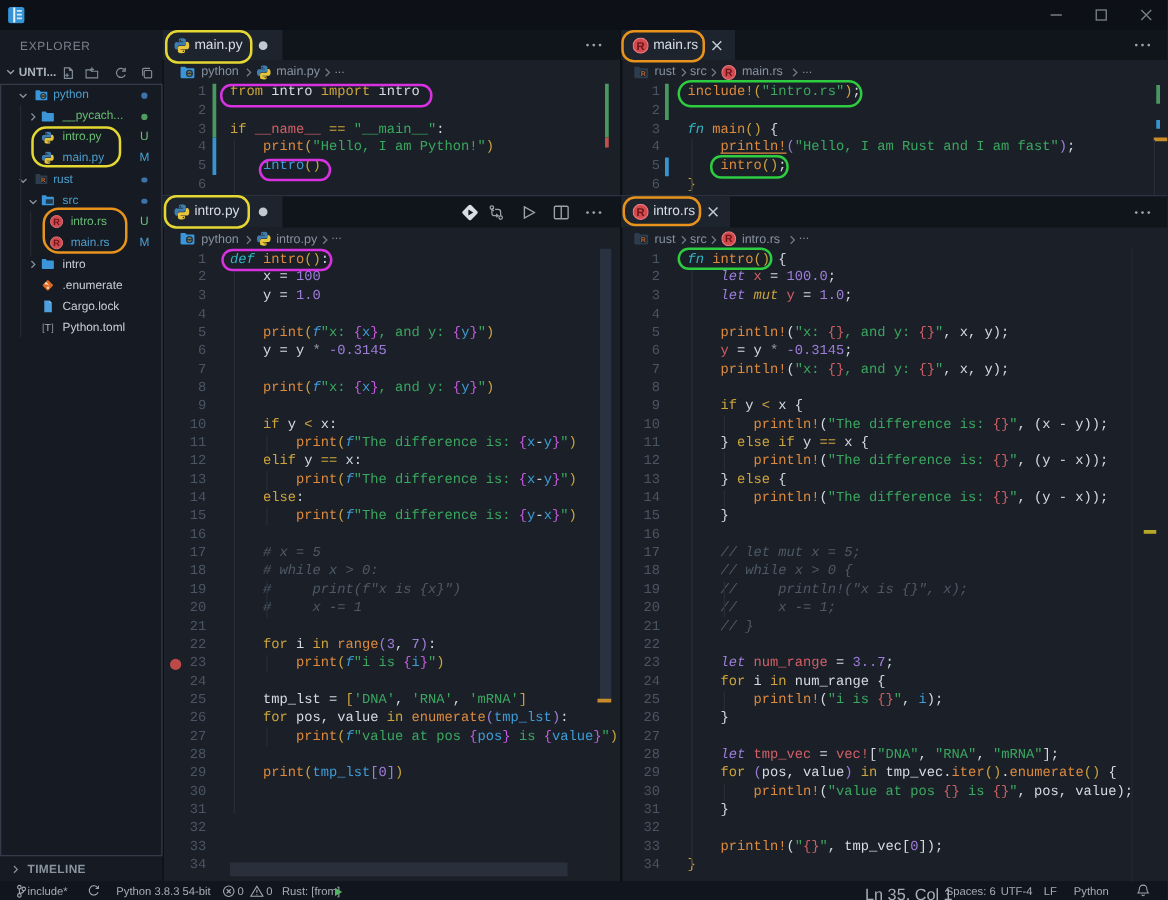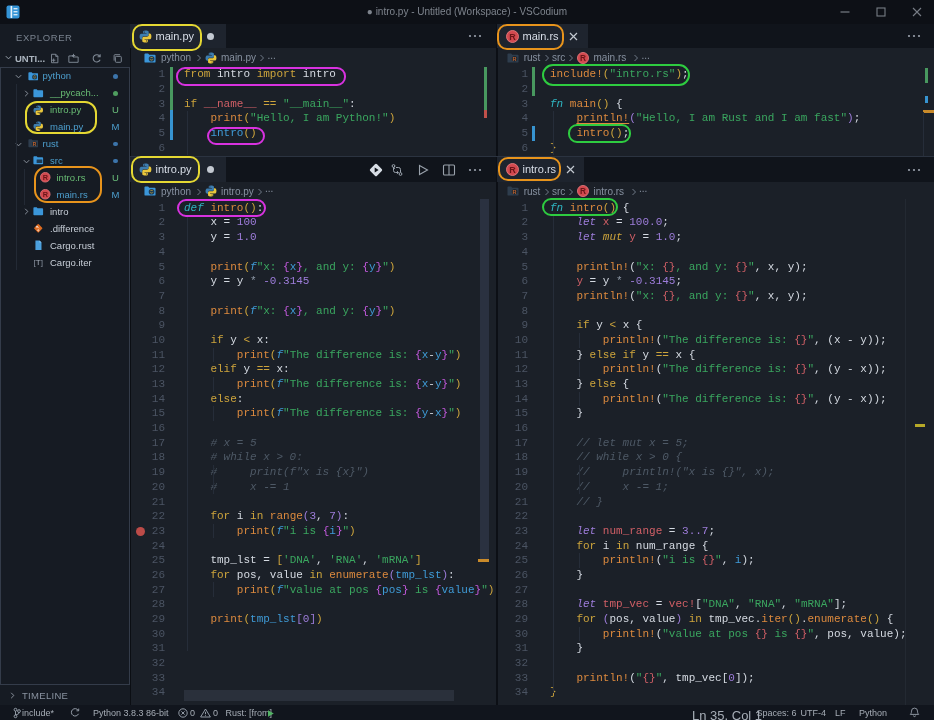--- a/index.html
+++ b/index.html
@@ -36,21 +36,20 @@
 <div class="abs" style="left:130px;top:24px;width:1px;height:681px;background:#0b0e13"></div>
 <div class="abs" style="left:496px;top:24px;width:2px;height:681px;background:#0c0f15"></div>
 <div class="abs" style="left:130px;top:156px;width:804px;height:1px;background:#2b3340"></div>
 <svg class="ic" style="left:6px;top:5px" width="14" height="14" viewBox="0 0 14 14">
       <rect x="0.5" y="0.5" width="13" height="13" rx="2" fill="#3494d7"></rect>
       <rect x="4.6" y="1" width="1.6" height="12" fill="#eaf3fa"></rect>
       <rect x="7.5" y="3" width="4" height="1.4" fill="#d5e8f5"></rect>
       <rect x="7.5" y="6" width="4" height="1.4" fill="#d5e8f5"></rect>
       <rect x="7.5" y="9" width="4" height="1.4" fill="#d5e8f5"></rect>
     </svg>
-<div class="abs" style="left:0;top:6px;width:934px;text-align:center;font-size:10px;color:#7e848d">● intro.py - Untitled (Workspace) - VSCodium</div>
 <svg class="ic" style="left:839px;top:6px" width="12" height="12" viewBox="0 0 12 12">
       <path d="M1.5 6 h9" stroke="#777d86" stroke-width="1.2"></path>
     </svg>
 <svg class="ic" style="left:875px;top:6px" width="12" height="12" viewBox="0 0 12 12">
       <rect x="2" y="2" width="8" height="8" fill="none" stroke="#777d86" stroke-width="1.1"></rect>
     </svg>
 <svg class="ic" style="left:911px;top:6px" width="12" height="12" viewBox="0 0 12 12">
       <path d="M2 2 L10 10 M10 2 L2 10" stroke="#777d86" stroke-width="1.1"></path>
     </svg>
 <div class="abs" style="left:16px;top:32px;font-size:9.5px;color:#79828e;letter-spacing:0.6px">EXPLORER</div>
@@ -71,21 +70,21 @@
       <path d="M10.8 1.5 v3 h-3" stroke="#828c98" stroke-width="1.2" fill="none"></path>
     </svg>
 <svg class="ic" style="left:112px;top:53px" width="11" height="11" viewBox="0 0 13 13">
       <rect x="4" y="4" width="7" height="7" rx="1" stroke="#828c98" stroke-width="1.1" fill="none"></rect>
       <path d="M2.5 9 v-6 a1 1 0 0 1 1-1 h6" stroke="#828c98" stroke-width="1.1" fill="none"></path>
     </svg>
 <div class="abs" style="left:0px;top:67px;width:130px;height:618px;border:1px solid #343c4a"></div>
 <svg class="ic" style="left:8px;top:691px" width="9" height="9" viewBox="0 0 10 10">
       <path d="M3.5 2 L6.5 5 L3.5 8" stroke="#8a929c" stroke-width="1.1" fill="none"></path>
     </svg>
-<div class="abs" style="left:22px;top:690px;font-size:9.5px;font-weight:normal;color:#8a93a0;letter-spacing:0.3px">TIMELINE</div>
+<div class="abs" style="left:22px;top:690px;font-size:9.5px;font-weight:bold;color:#8a93a0;letter-spacing:0.3px">TIMELINE</div>
 <svg class="ic" style="left:14px;top:71.9px" width="9" height="9" viewBox="0 0 10 10">
       <path d="M2 3.5 L5 6.5 L8 3.5" stroke="#8a929c" stroke-width="1.1" fill="none"></path>
     </svg>
     <svg class="ic" style="left:27.5px;top:70.65px" width="10.5" height="10.5" viewBox="0 0 13 13">
       <path d="M0.5 2.5 c0-0.6 0.4-1 1-1 l3 0 1.2 1.4 5.8 0 c0.6 0 1 0.4 1 1 l0 6.6 c0 0.6-0.4 1-1 1 l-10 0 c-0.6 0-1-0.4-1-1 Z" fill="#3b96d9"></path>
       <circle cx="8.2" cy="7.3" r="3.1" fill="#1e3a52"></circle>
       <path d="M6.9 6.6 c0-1 2.6-1 2.6 0 M6.9 8 c0 1 2.6 1 2.6 0" stroke="#d8b33c" stroke-width="0.8" fill="none"></path>
     </svg>
     <div class="abs tree-label" style="left:42.5px;top:70.4px;color:#4d9fce">python</div>
     <div class="abs" style="left:113.4px;top:74.2px;width:4.4px;height:4.4px;border-radius:3px;background:#3c74aa"></div>
@@ -146,30 +145,30 @@
       <path d="M3.5 2 L6.5 5 L3.5 8" stroke="#8a929c" stroke-width="1.1" fill="none"></path>
     </svg>
     <svg class="ic" style="left:33.2px;top:206.09px" width="10.5" height="10.5" viewBox="0 0 13 13">
       <path d="M0.5 2.5 c0-0.6 0.4-1 1-1 l3 0 1.2 1.4 5.8 0 c0.6 0 1 0.4 1 1 l0 6.6 c0 0.6-0.4 1-1 1 l-10 0 c-0.6 0-1-0.4-1-1 Z" fill="#3b96d9"></path>
     </svg>
     <div class="abs tree-label" style="left:50px;top:205.84px;color:#c8cfd8">intro</div>
 <svg class="ic" style="left:33.2px;top:223.02px" width="10.5" height="10.5" viewBox="0 0 13 13">
       <rect x="2.6" y="2.6" width="7.8" height="7.8" rx="1" transform="rotate(45 6.5 6.5)" fill="#dd6a1f"></rect>
       <path d="M5 4.2 l2.4 2.4 M6.6 8.3 a0.8 0.8 0 1 0 0.01 0 M4.8 4 a0.8 0.8 0 1 0 0.01 0" stroke="#fff" stroke-width="0.8" fill="none"></path>
     </svg>
-    <div class="abs tree-label" style="left:50px;top:222.77px;color:#c8cfd8">.difference</div>
+    <div class="abs tree-label" style="left:50px;top:222.77px;color:#c8cfd8">.enumerate</div>
 <svg class="ic" style="left:33.2px;top:239.95000000000002px" width="10.5" height="10.5" viewBox="0 0 13 13">
       <path d="M3 0.5 h5 l2.5 2.5 v9.5 h-7.5 Z" fill="#4ba0dd"></path>
       <path d="M8 0.5 l2.5 2.5 h-2.5 Z" fill="#8cc8ef"></path>
     </svg>
-    <div class="abs tree-label" style="left:50px;top:239.70000000000002px;color:#c8cfd8">Cargo.rust</div>
+    <div class="abs tree-label" style="left:50px;top:239.70000000000002px;color:#c8cfd8">Cargo.lock</div>
 <svg class="ic" style="left:33.2px;top:256.88px" width="10.5" height="10.5" viewBox="0 0 13 13">
       <text x="6.5" y="10" font-size="10" fill="#8a93a0" text-anchor="middle" font-family="Liberation Sans">[<tspan fill="#a7b0bc">T</tspan>]</text>
     </svg>
-    <div class="abs tree-label" style="left:50px;top:256.63px;color:#c8cfd8">Cargo.iter</div>
+    <div class="abs tree-label" style="left:50px;top:256.63px;color:#c8cfd8">Python.toml</div>
 <div class="abs" style="left:16px;top:84px;width:1px;height:186px;background:#232a35"></div>
 <div class="abs" style="left:24px;top:169px;width:1px;height:36px;background:#232a35"></div>
 <div class="abs" style="left:130px;top:24px;width:96px;height:24px;background:#1e242e"></div>
     <svg class="ic" style="left:139px;top:29.5px" width="13" height="13" viewBox="0 0 13 13">
       <path d="M6.4 0.5 C3.9 0.5 4.1 1.6 4.1 1.6 l0 1.6 3.4 0 0 0.5 -5 0 C2.5 3.7 0.6 3.4 0.6 6.5 c0 3.1 1.7 3 1.7 3 l1 0 0-1.6 c0-1.7 1.6-1.6 1.6-1.6 l3.3 0 c0 0 1.5 0 1.5-1.5 l0-2.7 C9.7 2.1 10 0.5 6.4 0.5 Z M5.3 1.5 c0.3 0 0.6 0.3 0.6 0.6 0 0.3-0.3 0.6-0.6 0.6 -0.3 0-0.6-0.3-0.6-0.6 0-0.3 0.3-0.6 0.6-0.6 Z" fill="#3d7daf"></path>
       <path d="M6.6 12.5 c2.5 0 2.3-1.1 2.3-1.1 l0-1.6 -3.4 0 0-0.5 5 0 c0 0 1.9 0.3 1.9-2.8 0-3.1-1.7-3-1.7-3 l-1 0 0 1.6 c0 1.7-1.6 1.6-1.6 1.6 l-3.3 0 c0 0-1.5 0-1.5 1.5 l0 2.7 C3.3 10.9 3 12.5 6.6 12.5 Z M7.7 11.5 c-0.3 0-0.6-0.3-0.6-0.6 0-0.3 0.3-0.6 0.6-0.6 0.3 0 0.6 0.3 0.6 0.6 0 0.3-0.3 0.6-0.6 0.6 Z" fill="#e8c63c"></path>
     </svg>
     <div class="abs tabtxt" style="left:155.5px;top:29.5px">main.py</div>
     <div class="abs" style="left:207px;top:32.5px;width:7px;height:7px;border-radius:4px;background:#c3c9d1"></div>
 <div class="abs" style="left:130px;top:157px;width:96px;height:25px;background:#1e242e"></div>
@@ -440,21 +439,21 @@
       <circle cx="2.5" cy="2.7" r="1.4" stroke="#9fa8b3" fill="none" stroke-width="0.9"></circle>
       <circle cx="2.5" cy="9.3" r="1.4" stroke="#9fa8b3" fill="none" stroke-width="0.9"></circle>
       <circle cx="6" cy="4.1" r="1.4" stroke="#9fa8b3" fill="none" stroke-width="0.9"></circle>
       <path d="M2.5 4.1 v3.8 M6 5.5 c0 1.8-1.6 1.9-3.5 2.3" stroke="#9fa8b3" fill="none" stroke-width="0.9"></path>
     </svg>
 <div class="abs" style="left:22px;top:708px;font-size:9px;color:#a6adb6">include*</div>
 <svg class="ic" style="left:69px;top:707px" width="11" height="11" viewBox="0 0 11 11">
       <path d="M9.2 3.3 A 3.7 3.7 0 1 0 9.5 6.8" stroke="#9fa8b3" stroke-width="0.9" fill="none"></path>
       <path d="M9.7 1.6 v2.2 h-2.2" stroke="#9fa8b3" stroke-width="0.9" fill="none"></path>
     </svg>
-<div class="abs" style="left:93px;top:708px;font-size:9px;color:#a6adb6">Python 3.8.3 86-bit</div>
+<div class="abs" style="left:93px;top:708px;font-size:9px;color:#a6adb6">Python 3.8.3 54-bit</div>
 <svg class="ic" style="left:178px;top:708px" width="10" height="10" viewBox="0 0 10 10">
       <circle cx="5" cy="5" r="4.2" stroke="#9fa8b3" stroke-width="0.9" fill="none"></circle>
       <path d="M3.4 3.4 l3.2 3.2 M6.6 3.4 l-3.2 3.2" stroke="#9fa8b3" stroke-width="0.9"></path>
     </svg>
 <div class="abs" style="left:190px;top:708px;font-size:9px;color:#a6adb6">0</div>
 <svg class="ic" style="left:199.5px;top:708px" width="11" height="10" viewBox="0 0 11 10">
       <path d="M5.5 1 L10.4 9 H0.6 Z" stroke="#9fa8b3" stroke-width="0.9" fill="none"></path>
       <path d="M5.5 3.8 v2.4 M5.5 7.3 v0.8" stroke="#9fa8b3" stroke-width="0.9"></path>
     </svg>
 <div class="abs" style="left:213px;top:708px;font-size:9px;color:#a6adb6">0</div>

